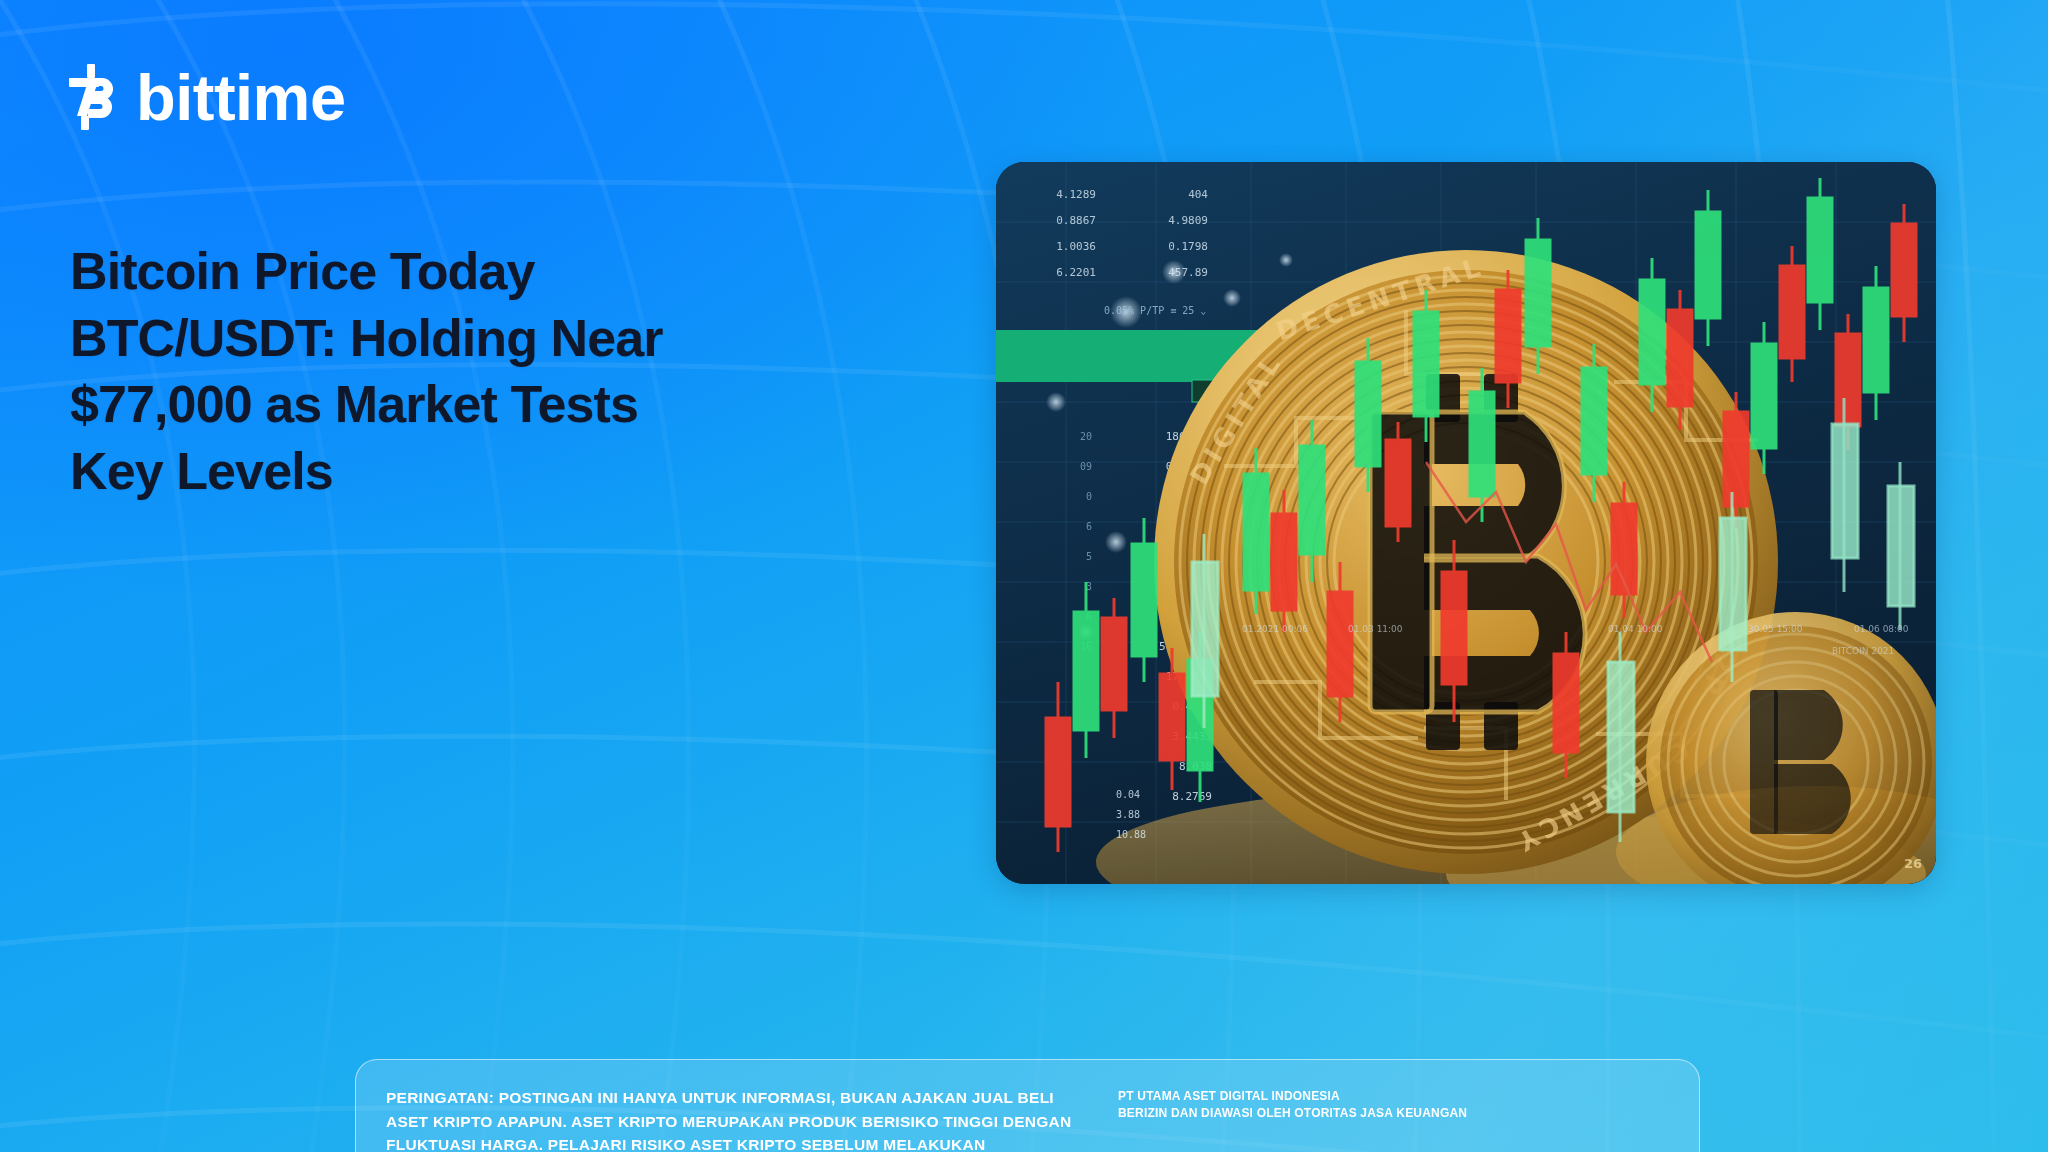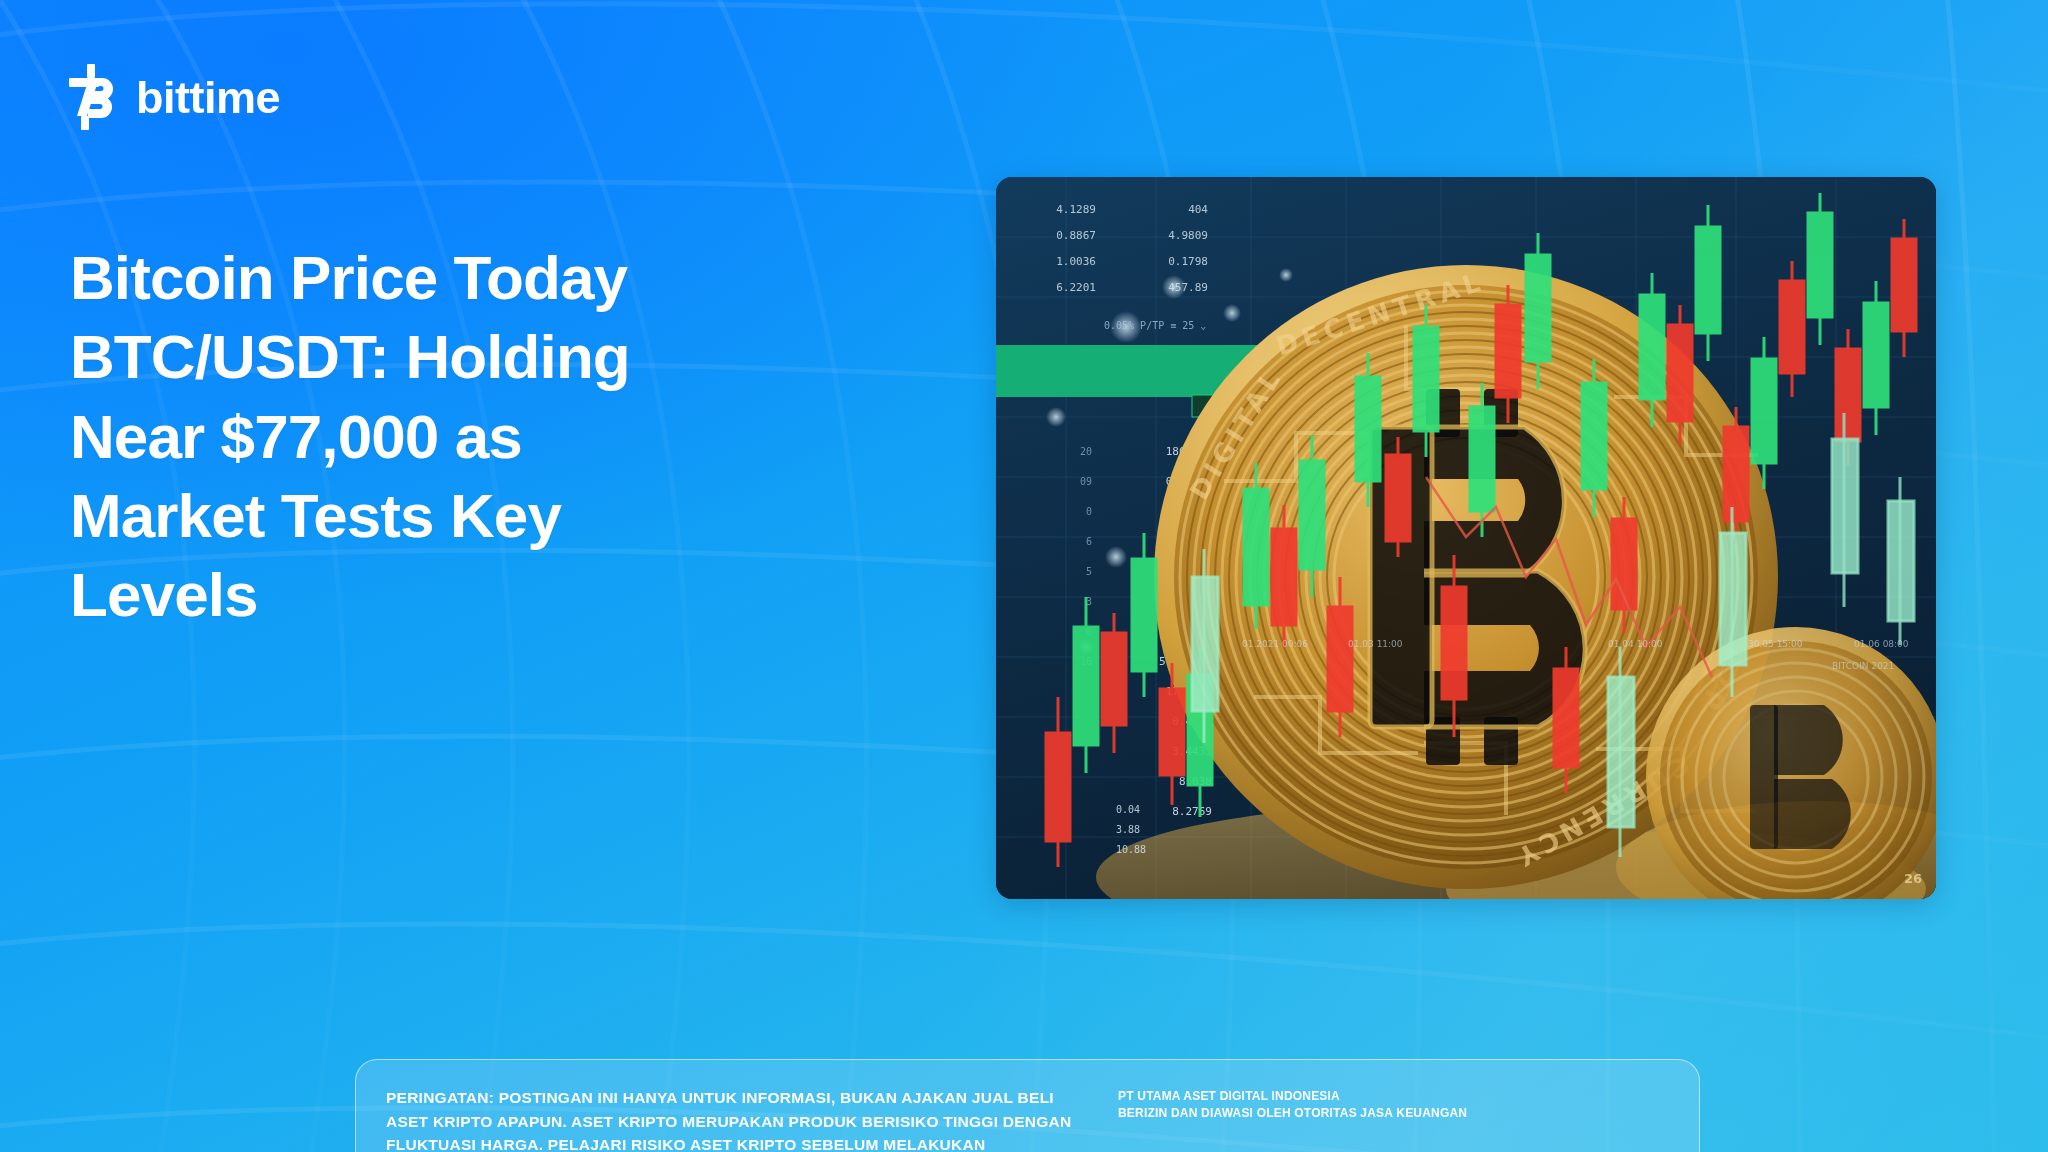--- a/index.html
+++ b/index.html
@@ -23,39 +23,39 @@
     background:linear-gradient(120deg, rgba(255,255,255,0) 55%, rgba(255,255,255,.07) 78%, rgba(255,255,255,0) 100%);
   }
 
   
   #logo {
     position:absolute; left:68px; top:64px;
     display:flex; align-items:center; gap:16px;
   }
   #logo-mark { width:52px; height:66px; display:block; }
   #logo-word {
-    color:#ffffff; font-size:45px; font-weight:700;
+    color:#ffffff; font-size:65px; font-weight:700;
     letter-spacing:-.5px; line-height:1;
     font-family:"Liberation Sans", sans-serif;
   }
 
   
   #headline {
     position:absolute; left:70px; top:238px; width:640px;
-    color:#ffffff;
-    font-size:62px; font-weight:700; line-height:1.28;
+    color:#0f172a;
+    font-size:52px; font-weight:700; line-height:1.28;
     letter-spacing:-.9px;
     text-shadow:0 1px 2px rgba(0,60,130,.10);
   }
 
   
   #hero {
-    position:absolute; left:996px; top:177px;
+    position:absolute; left:996px; top:162px;
     width:940px; height:722px;
-    border-radius:16px; overflow:hidden;
+    border-radius:28px; overflow:hidden;
     background:#0d2233;
     box-shadow:0 6px 26px rgba(0,40,90,.22);
   }
   #hero svg { display:block; width:100%; height:100%; }
 
   
   #footer {
     position:absolute; left:355px; top:1059px;
     width:1345px; height:93px;
     border:1.5px solid rgba(255,255,255,.55);

